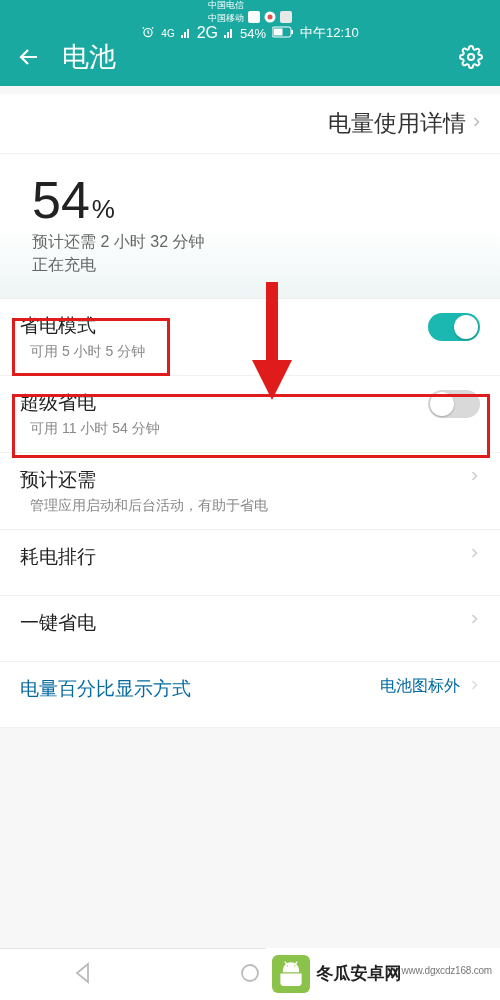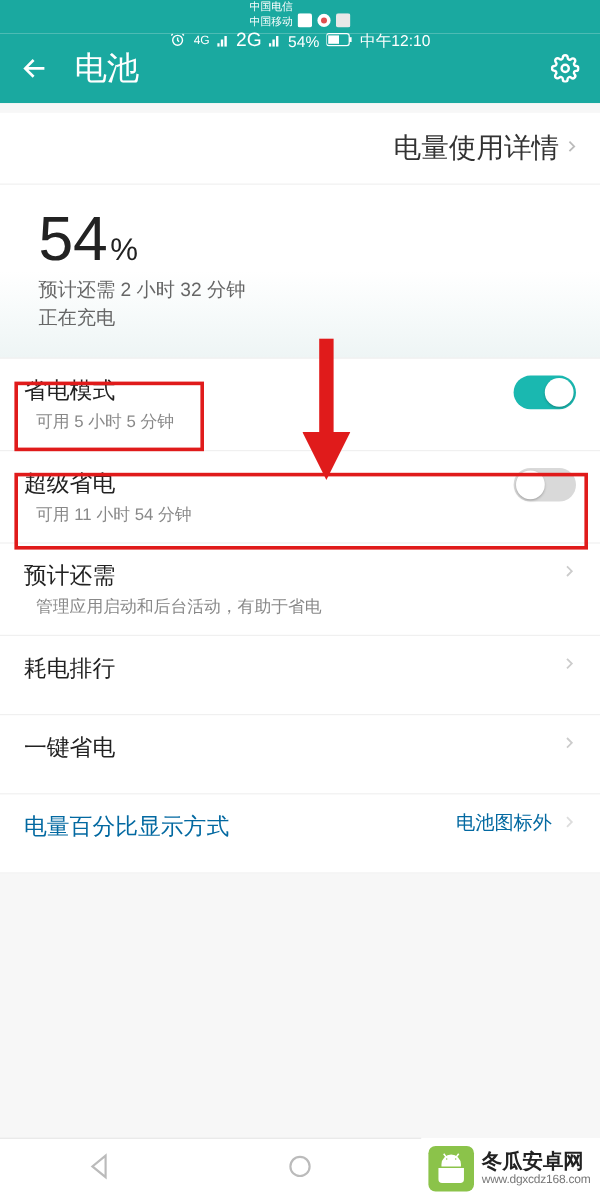--- a/index.html
+++ b/index.html
@@ -55,21 +55,21 @@
   
   .arrow { position: absolute; left: 252px; top: 282px; z-index: 20; pointer-events:none; }
 
   
   .navbar { position: absolute; bottom: 0; left: 0; right: 0; height: 52px; background: #fff; border-top: 1px solid #e5e5e5; display:flex; align-items:center; justify-content:space-around; }
   .nav-btn { color: #bbb; }
 
   
   .watermark { position: absolute; bottom: 0; right: 0; height: 52px; background: #fff; display:flex; align-items:center; gap:6px; padding: 2px 8px 2px 6px; z-index: 30; }
   .watermark .robot { width: 38px; height: 38px; background:#8bc34a; border-radius:6px; display:flex; align-items:center; justify-content:center; }
-  .watermark .txt { display:flex; flex-direction:column; line-height:1.1; }
+  .watermark .txt { display:flex; flex-direction:row; line-height:1.1; }
   .watermark .brand { font-size: 17px; font-weight:700; color:#222; }
   .watermark .url { font-size: 10px; color:#777; letter-spacing:-0.2px; }
 
   .divider-gap { height: 8px; background:#f7f7f7; }
   .chev { display:inline-block; }
 </style>
 </head>
 <body>
 
 <div class="phone">

